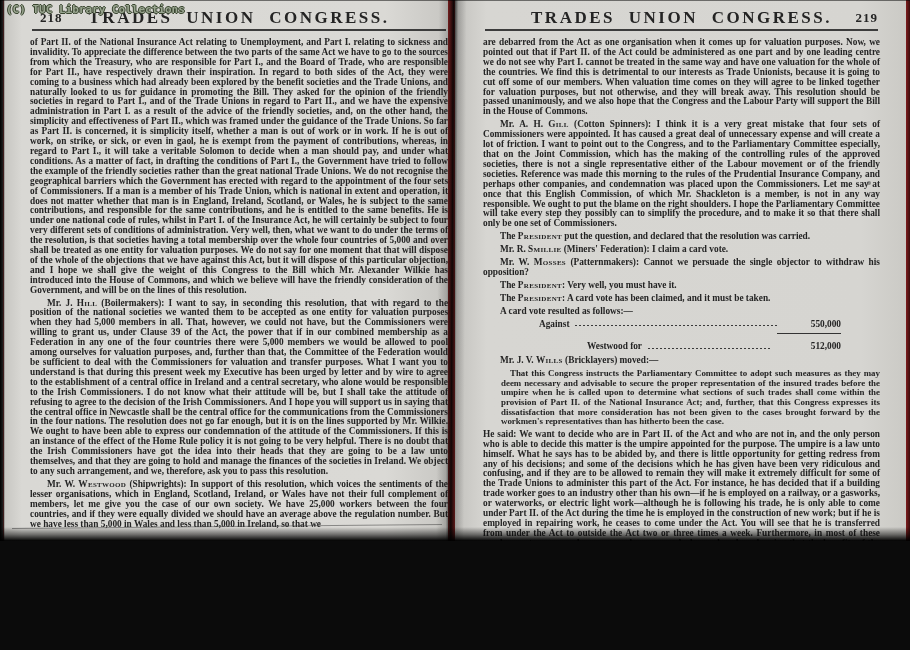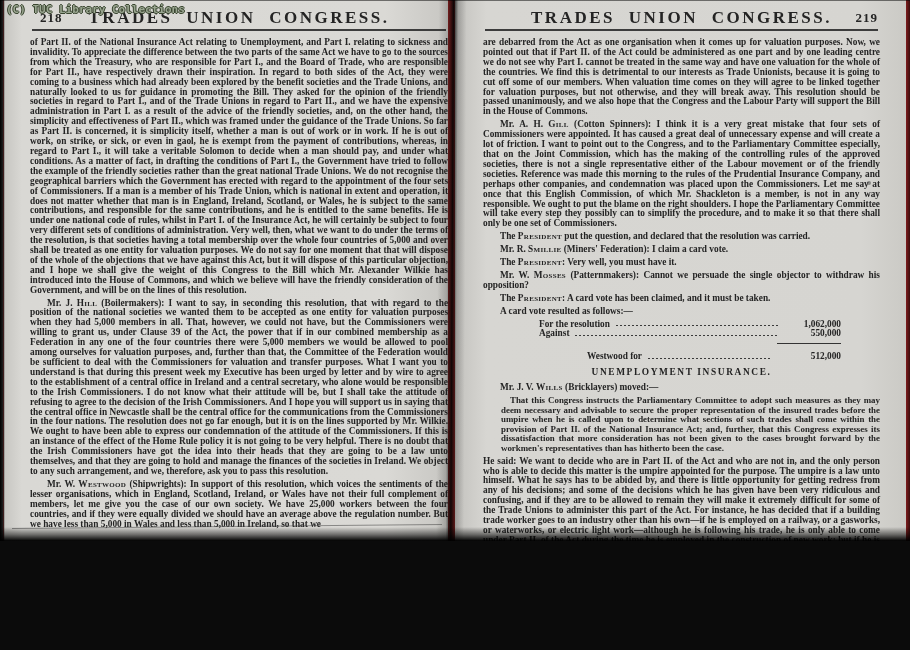--- a/index.html
+++ b/index.html
@@ -76,42 +76,36 @@
     <div class="pg-head">
       <span class="pg-title">TRADES UNION CONGRESS.</span>
       <span class="pg-num">219</span>
     </div>
     <div class="rule"></div>
     <div class="content">
         <p class="para flush">are debarred from the Act as one organisation when it comes up for valuation purposes. Now, we pointed out that if Part II. of the Act could be administered as one part and by one leading centre we do not see why Part I. cannot be treated in the same way and have one valuation for the whole of the countries. We find this is detrimental to our interests as Trade Unionists, because it is going to cut off some of our members. When valuation time comes on they will agree to be linked together for valuation purposes, but not otherwise, and they will break away. This resolution should be passed unanimously, and we also hope that the Congress and the Labour Party will support the Bill in the House of Commons.</p>
         <p class="para"><span>Mr. A. H. </span><span class="sc">Gill</span> (Cotton Spinners): I think it is a very great mistake that four sets of Commissioners were appointed. It has caused a great deal of unnecessary expense and will create a lot of friction. I want to point out to the Congress, and to the Parliamentary Committee especially, that on the Joint Commission, which has the making of the controlling rules of the approved societies, there is not a single representative either of the Labour movement or of the friendly societies. Reference was made this morning to the rules of the Prudential Insurance Company, and perhaps other companies, and condemnation was placed upon the Commissioners. Let me say at once that this English Commission, of which Mr. Shackleton is a member, is not in any way responsible. We ought to put the blame on the right shoulders. I hope the Parliamentary Committee will take every step they possibly can to simplify the procedure, and to make it so that there shall only be one set of Commissioners.</p>
         <p class="para"><span>The </span><span class="sc">President</span> put the question, and declared that the resolution was carried.</p>
         <p class="para"><span>Mr. R. </span><span class="sc">Smillie</span> (Miners' Federation): I claim a card vote.</p>
+        <p class="para"><span>Mr. W. </span><span class="sc">Mosses</span> (Patternmakers): Cannot we persuade the single objector to withdraw his opposition?</p>
         <p class="para"><span>The </span><span class="sc">President</span>: Very well, you must have it.</p>
-        <p class="para"><span>Mr. W. </span><span class="sc">Mosses</span> (Patternmakers): Cannot we persuade the single objector to withdraw his opposition?</p>
         <p class="para"><span>The </span><span class="sc">President</span>: A card vote has been claimed, and it must be taken.</p>
         <p class="para">A card vote resulted as follows:—</p>
         <div class="vote-table">
-          <div class="vote-row">
-            <span class="vote-label">For the resolution</span>
-            <span class="vote-dots"></span>
-            <span class="vote-value">1,062,000</span>
-          </div>
           <div class="vote-row">
             <span class="vote-label">Against</span>
             <span class="vote-dots"></span>
             <span class="vote-value">550,000</span>
           </div>
           <div class="vote-row majority">
             <span class="vote-label">Westwood for</span>
             <span class="vote-dots"></span>
             <span class="vote-value">512,000</span>
           </div>
         </div>
-        <p class="heading">UNEMPLOYMENT INSURANCE.</p>
         <p class="para"><span>Mr. J. V. </span><span class="sc">Wills</span> (Bricklayers) moved:—</p>
         <p class="quote">That this Congress instructs the Parliamentary Committee to adopt such measures as they may deem necessary and advisable to secure the proper representation of the insured trades before the umpire when he is called upon to determine what sections of such trades shall come within the provision of Part II. of the National Insurance Act; and, further, that this Congress expresses its dissatisfaction that more consideration has not been given to the cases brought forward by the workmen's representatives than has hitherto been the case.</p>
         <p class="para flush">He said: We want to decide who are in Part II. of the Act and who are not in, and the only person who is able to decide this matter is the umpire appointed for the purpose. The umpire is a law unto himself. What he says has to be abided by, and there is little opportunity for getting redress from any of his decisions; and some of the decisions which he has given have been very ridiculous and confusing, and if they are to be allowed to remain they will make it extremely difficult for some of the Trade Unions to administer this part of the Act. For instance, he has decided that if a building trade worker goes to an industry other than his own—if he is employed on a railway, or a gasworks, or waterworks, or electric light work—although he is following his trade, he is only able to come under Part II. of the Act during the time he is employed in the construction of new work; but if he is employed in repairing work, he ceases to come under the Act. You will see that he is transferred from under the Act to outside the Act two or three times a week. Furthermore, in most of these employments, our members are much more regularly employed; and seeing that the benefits of the Act are based upon the number of</p>
       </div>
   </div>
 
   <div class="gutter"></div>
   <div class="left-edge"></div>
   <div class="right-edge"></div>
   <div class="top-edge"></div>

